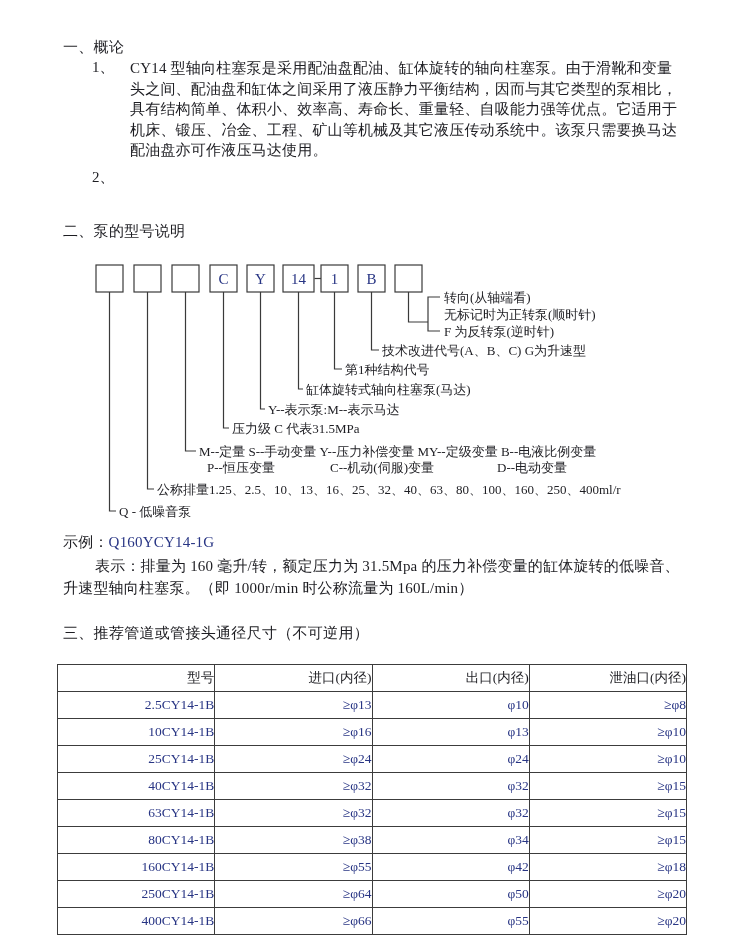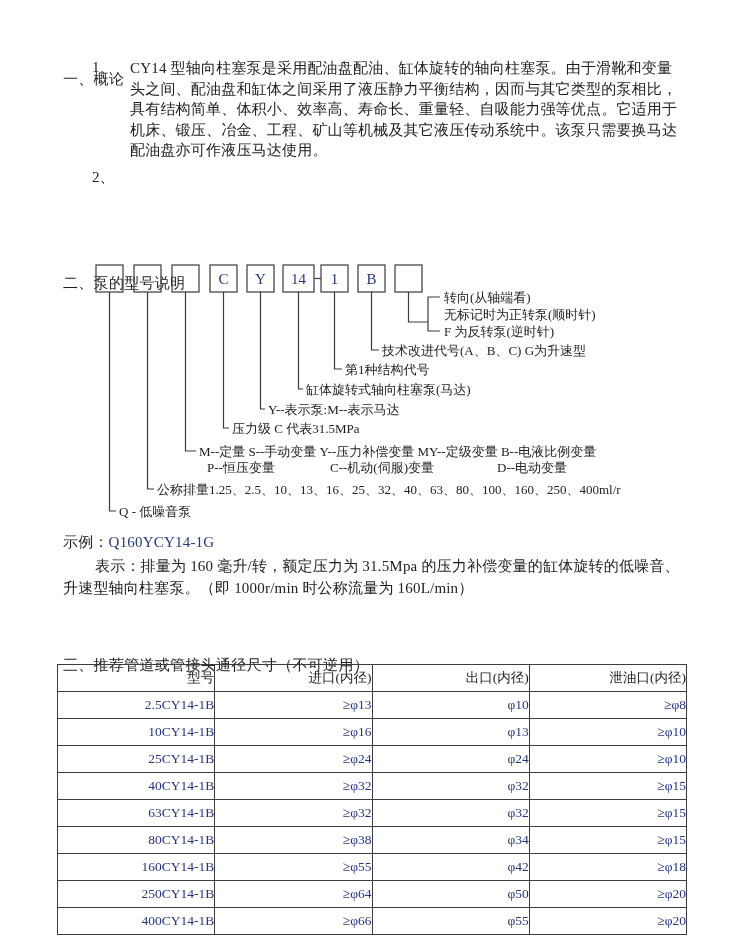--- a/index.html
+++ b/index.html
@@ -10,21 +10,21 @@
     --paper:#ffffff;
   }
   html,body{margin:0;padding:0;background:#fff;}
   .page{
     position:relative;width:750px;height:952px;background:var(--paper);
     overflow:hidden;
     font-family:"Liberation Serif","DejaVu Serif",serif;
     color:var(--ink);
   }
   .abs{position:absolute;white-space:nowrap;}
-  .h{font-size:15px;letter-spacing:.3px;margin-top:32px;}
+  .h{font-size:15px;letter-spacing:.3px;}
   .body-line{font-size:15px;height:20.5px;line-height:20.5px;letter-spacing:.2px;}
   .marker{font-size:15px;}
   .latin-accent{color:var(--latin);text-align:right;}
   svg text{font-family:"Liberation Serif","DejaVu Serif",serif;}
   .dlabel{font-size:13px;fill:var(--ink);}
   .dbox-letter{font-size:15px;fill:var(--latin);}
   .dline{stroke:var(--line);stroke-width:1.2;fill:none;}
   .dbox{stroke:var(--line);stroke-width:1.2;fill:none;}
   table.pipes{
     border-collapse:collapse;table-layout:fixed;width:630px;
@@ -48,21 +48,21 @@
   <div class="abs" style="left:130px;top:58px">
     <div class="body-line">CY14 型轴向柱塞泵是采用配油盘配油、缸体旋转的轴向柱塞泵。由于滑靴和变量</div>
     <div class="body-line">头之间、配油盘和缸体之间采用了液压静力平衡结构，因而与其它类型的泵相比，</div>
     <div class="body-line">具有结构简单、体积小、效率高、寿命长、重量轻、自吸能力强等优点。它适用于</div>
     <div class="body-line">机床、锻压、冶金、工程、矿山等机械及其它液压传动系统中。该泵只需要换马达</div>
     <div class="body-line">配油盘亦可作液压马达使用。</div>
   </div>
 
   <div class="abs marker" style="left:92px;top:168px">2、</div>
 
-  <div class="abs h" style="left:63px;top:242px">二、泵的型号说明</div>
+  <div class="abs h" style="left:63px;top:222px">二、泵的型号说明</div>
 
   <svg class="abs" style="left:40px;top:258px" width="660" height="266" viewBox="0 0 660 266">
 
     <rect class="dbox" x="56" y="7" width="27" height="27"></rect>
     <rect class="dbox" x="94" y="7" width="27" height="27"></rect>
     <rect class="dbox" x="132" y="7" width="27" height="27"></rect>
     <rect class="dbox" x="170" y="7" width="27" height="27"></rect>
     <rect class="dbox" x="207" y="7" width="27" height="27"></rect>
     <rect class="dbox" x="243" y="7" width="31" height="27"></rect>
     <rect class="dbox" x="281" y="7" width="27" height="27"></rect>

